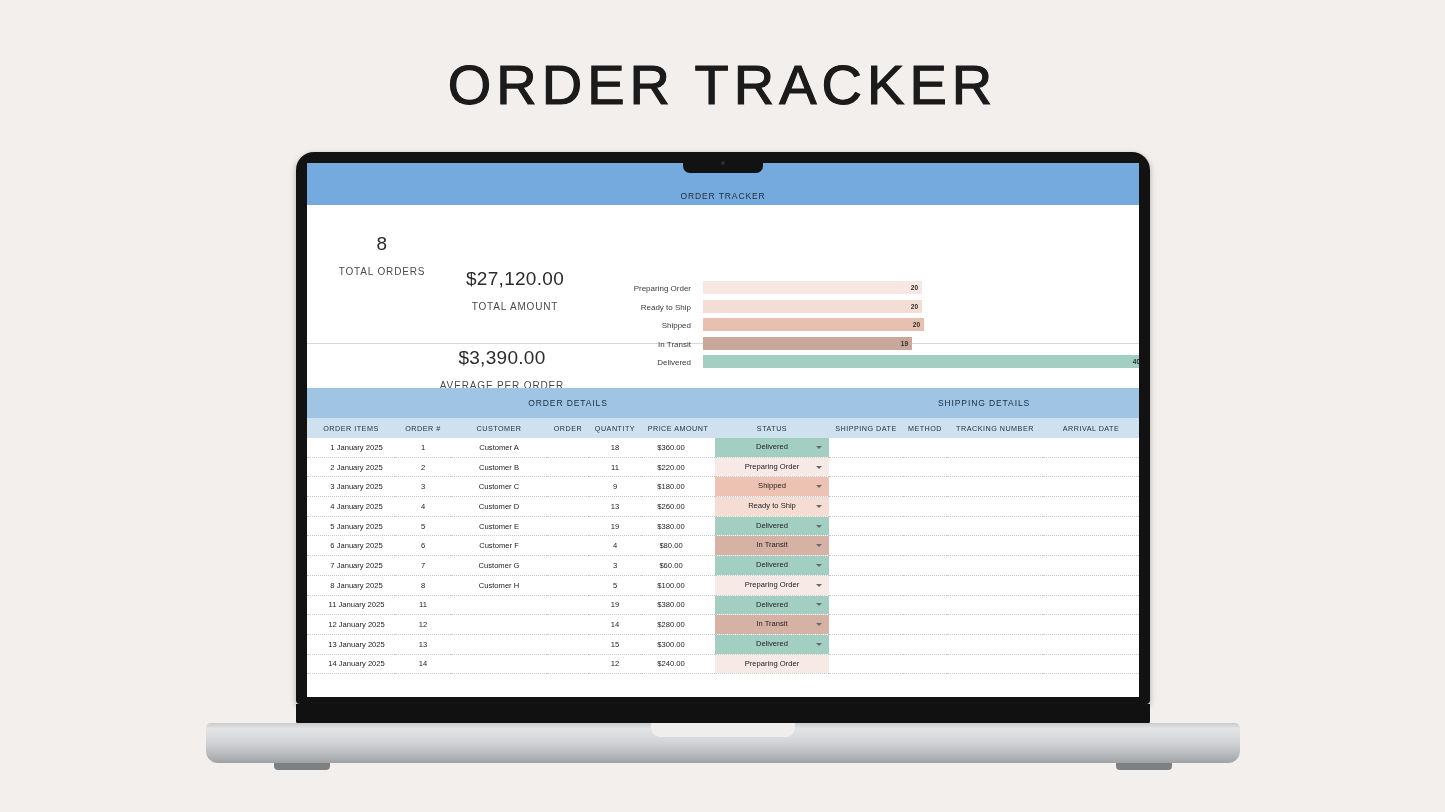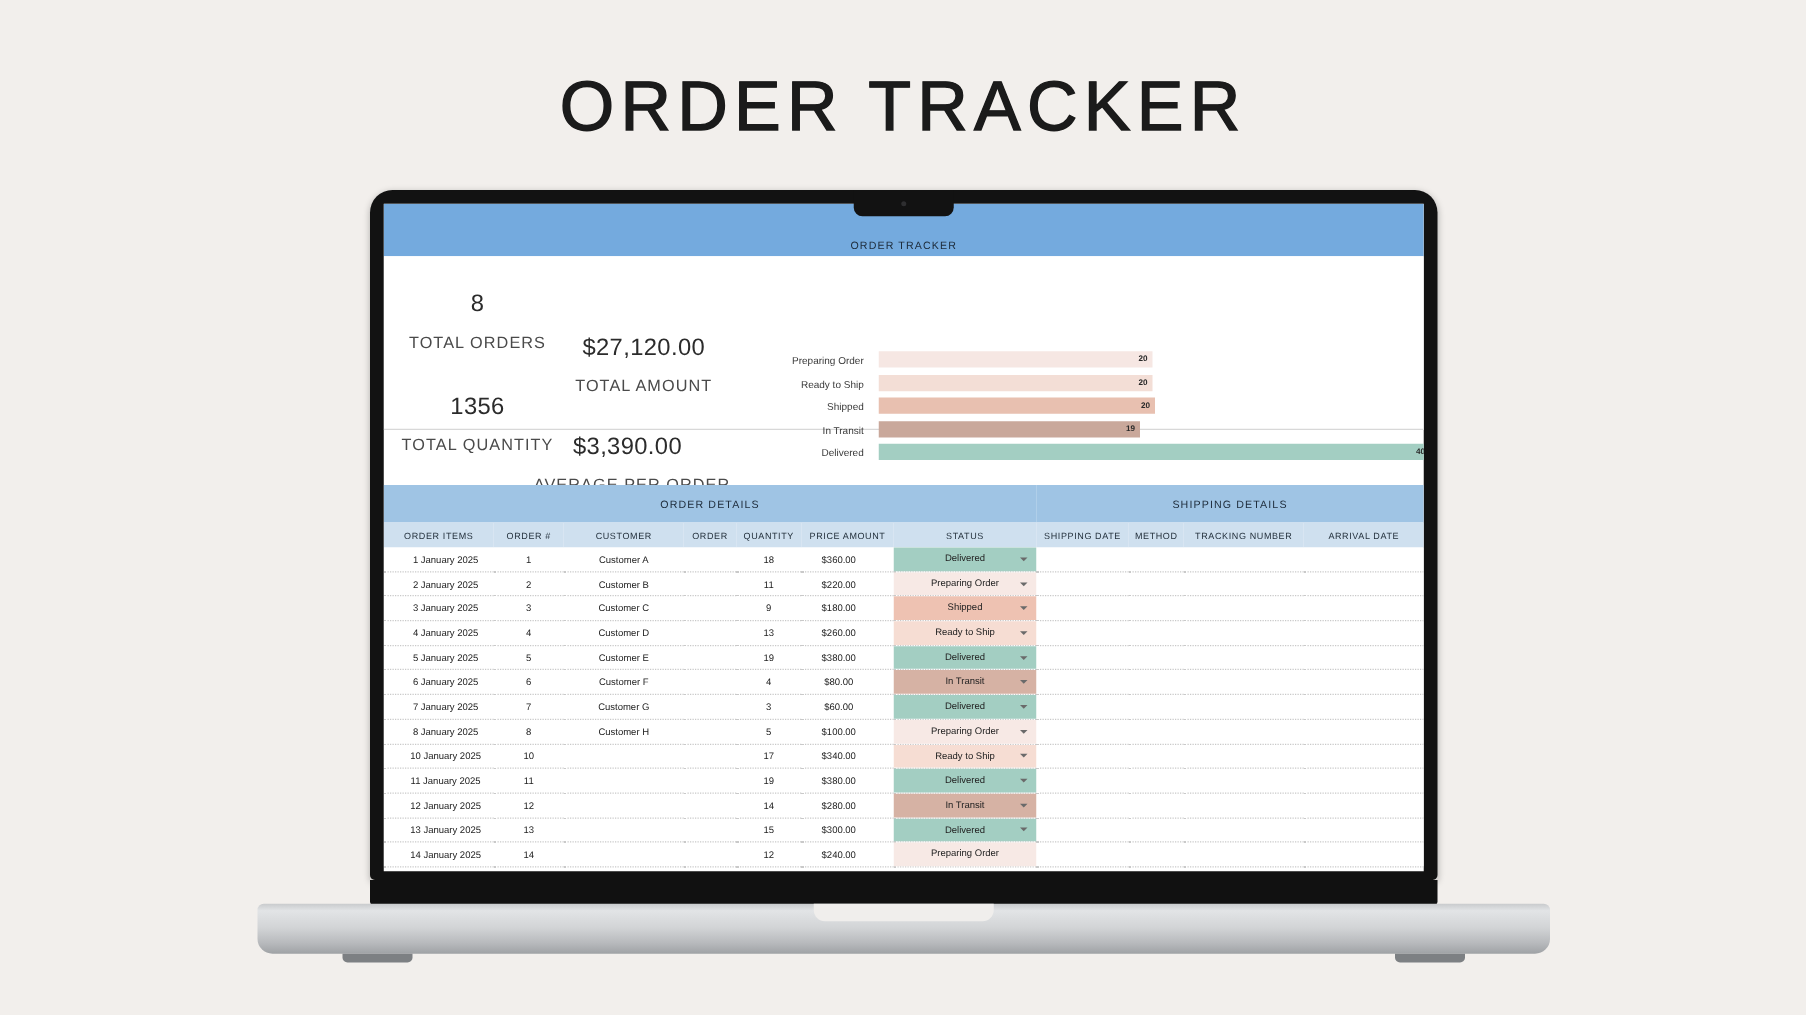--- a/index.html
+++ b/index.html
@@ -139,21 +139,21 @@
   }
   .kpi-value {
     font-size: 19px;
     color: #2b2b2b;
     letter-spacing: .3px;
     font-weight: 400;
     white-space: nowrap;
   }
   .kpi-label {
     margin-top: 11px;
-    font-size: 13px;
+    font-size: 10px;
     letter-spacing: .85px;
     color: #4a4a4a;
     white-space: nowrap;
   }
   #kpi-total-orders    { left: 0px;   top: 28px; }
   #kpi-total-amount    { left: 133px; top: 28px; margin-top: 35px; }
   #kpi-total-quantity  { left: 0px;   top: 110px; }
   #kpi-average         { left: 120px; top: 110px; margin-top: 32px; }
 
   
@@ -297,24 +297,20 @@
       <div class="kpi" id="kpi-total-orders">
         <div class="kpi-value">8</div>
         <div class="kpi-label">TOTAL ORDERS</div>
       </div>
 
       <div class="kpi" id="kpi-total-amount">
         <div class="kpi-value">$27,120.00</div>
         <div class="kpi-label">TOTAL AMOUNT</div>
       </div>
 
-      <div class="kpi" id="kpi-total-quantity">
-        <div class="kpi-value">1356</div>
-        <div class="kpi-label">TOTAL QUANTITY</div>
-      </div>
 
       <div class="kpi" id="kpi-average">
         <div class="kpi-value">$3,390.00</div>
         <div class="kpi-label">AVERAGE PER ORDER</div>
       </div>
 
       <div id="status-chart">
           <div class="chart-row">
             <div class="chart-label">Preparing Order</div>
             <div class="chart-bar-track">
@@ -507,35 +503,20 @@
             <td class="col-price">$100.00</td>
             <td class="status-cell">
               <div class="status-pill" style="background: rgb(247, 233, 229);">Preparing Order<span class="status-caret"></span></div>
             </td>
             <td></td>
             <td></td>
             <td></td>
             <td></td>
           </tr>
           <tr>
-            <td class="col-date">10 January 2025</td>
-            <td>10</td>
-            <td></td>
-            <td></td>
-            <td>17</td>
-            <td class="col-price">$340.00</td>
-            <td class="status-cell">
-              <div class="status-pill" style="background: rgb(246, 221, 211);">Ready to Ship<span class="status-caret"></span></div>
-            </td>
-            <td></td>
-            <td></td>
-            <td></td>
-            <td></td>
-          </tr>
-          <tr>
             <td class="col-date">11 January 2025</td>
             <td>11</td>
             <td></td>
             <td></td>
             <td>19</td>
             <td class="col-price">$380.00</td>
             <td class="status-cell">
               <div class="status-pill" style="background: rgb(163, 206, 194);">Delivered<span class="status-caret"></span></div>
             </td>
             <td></td>

